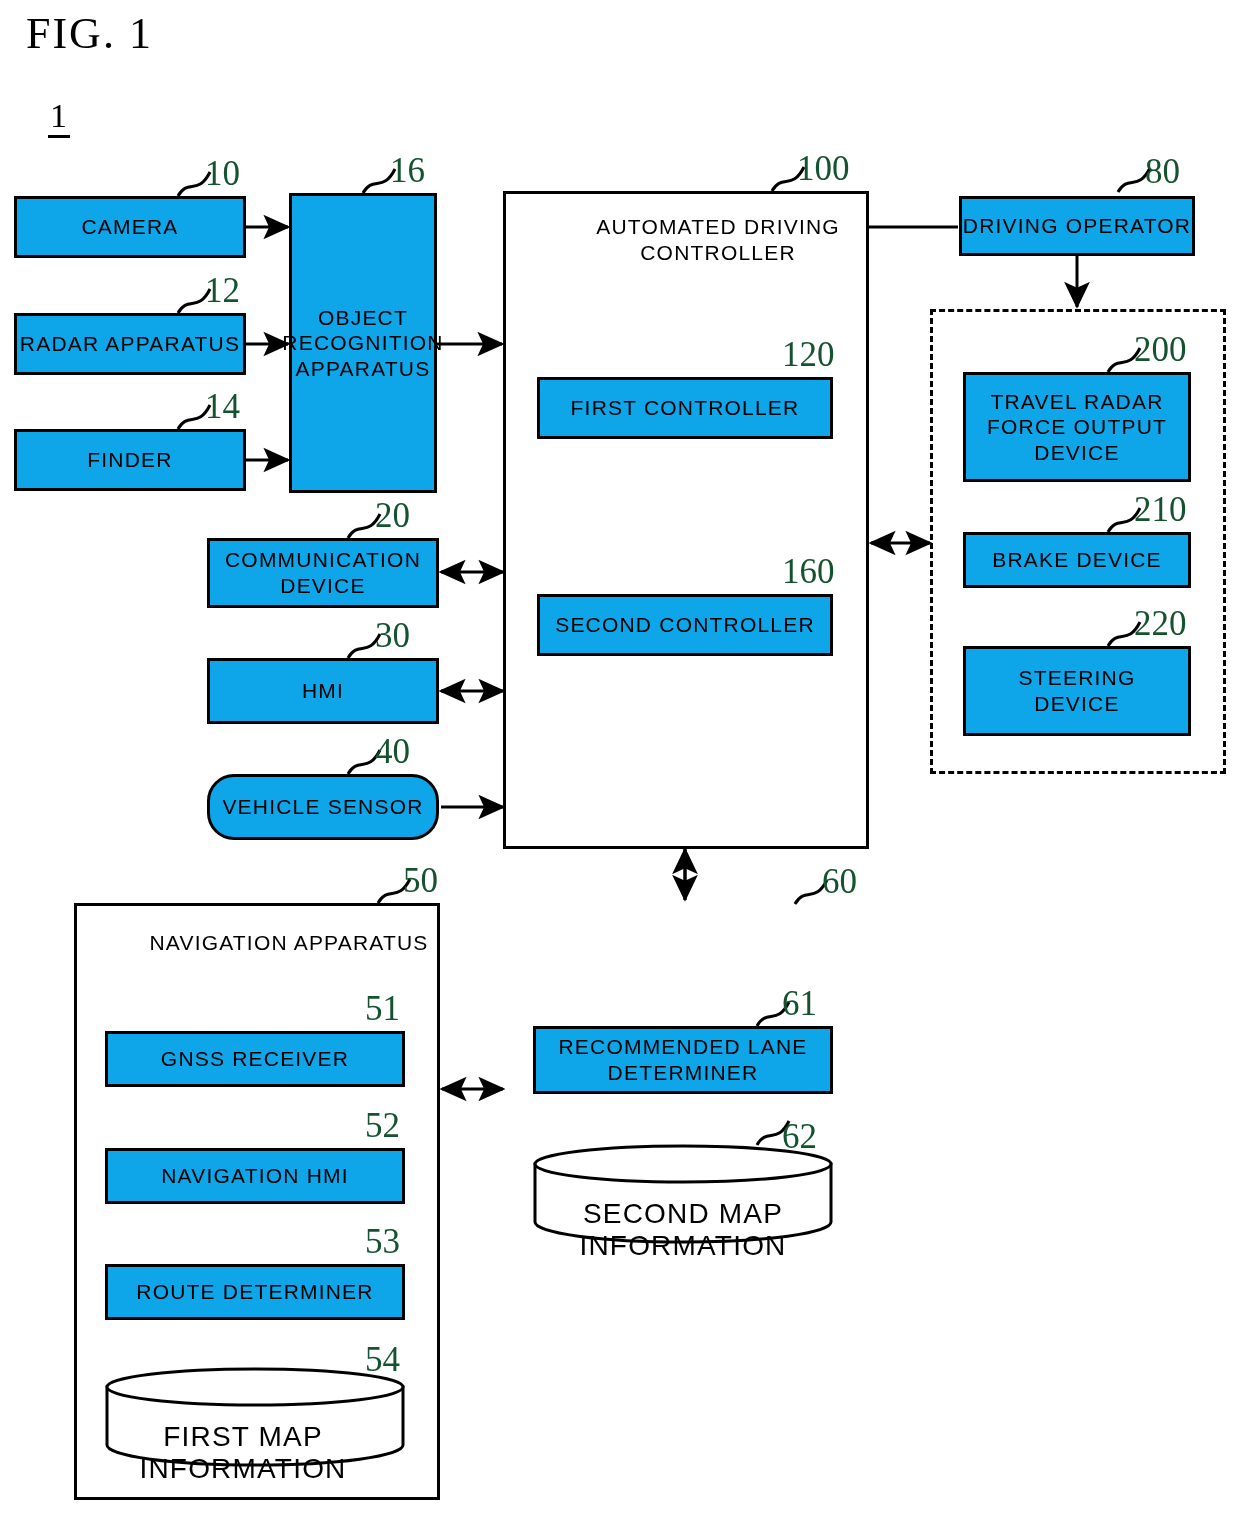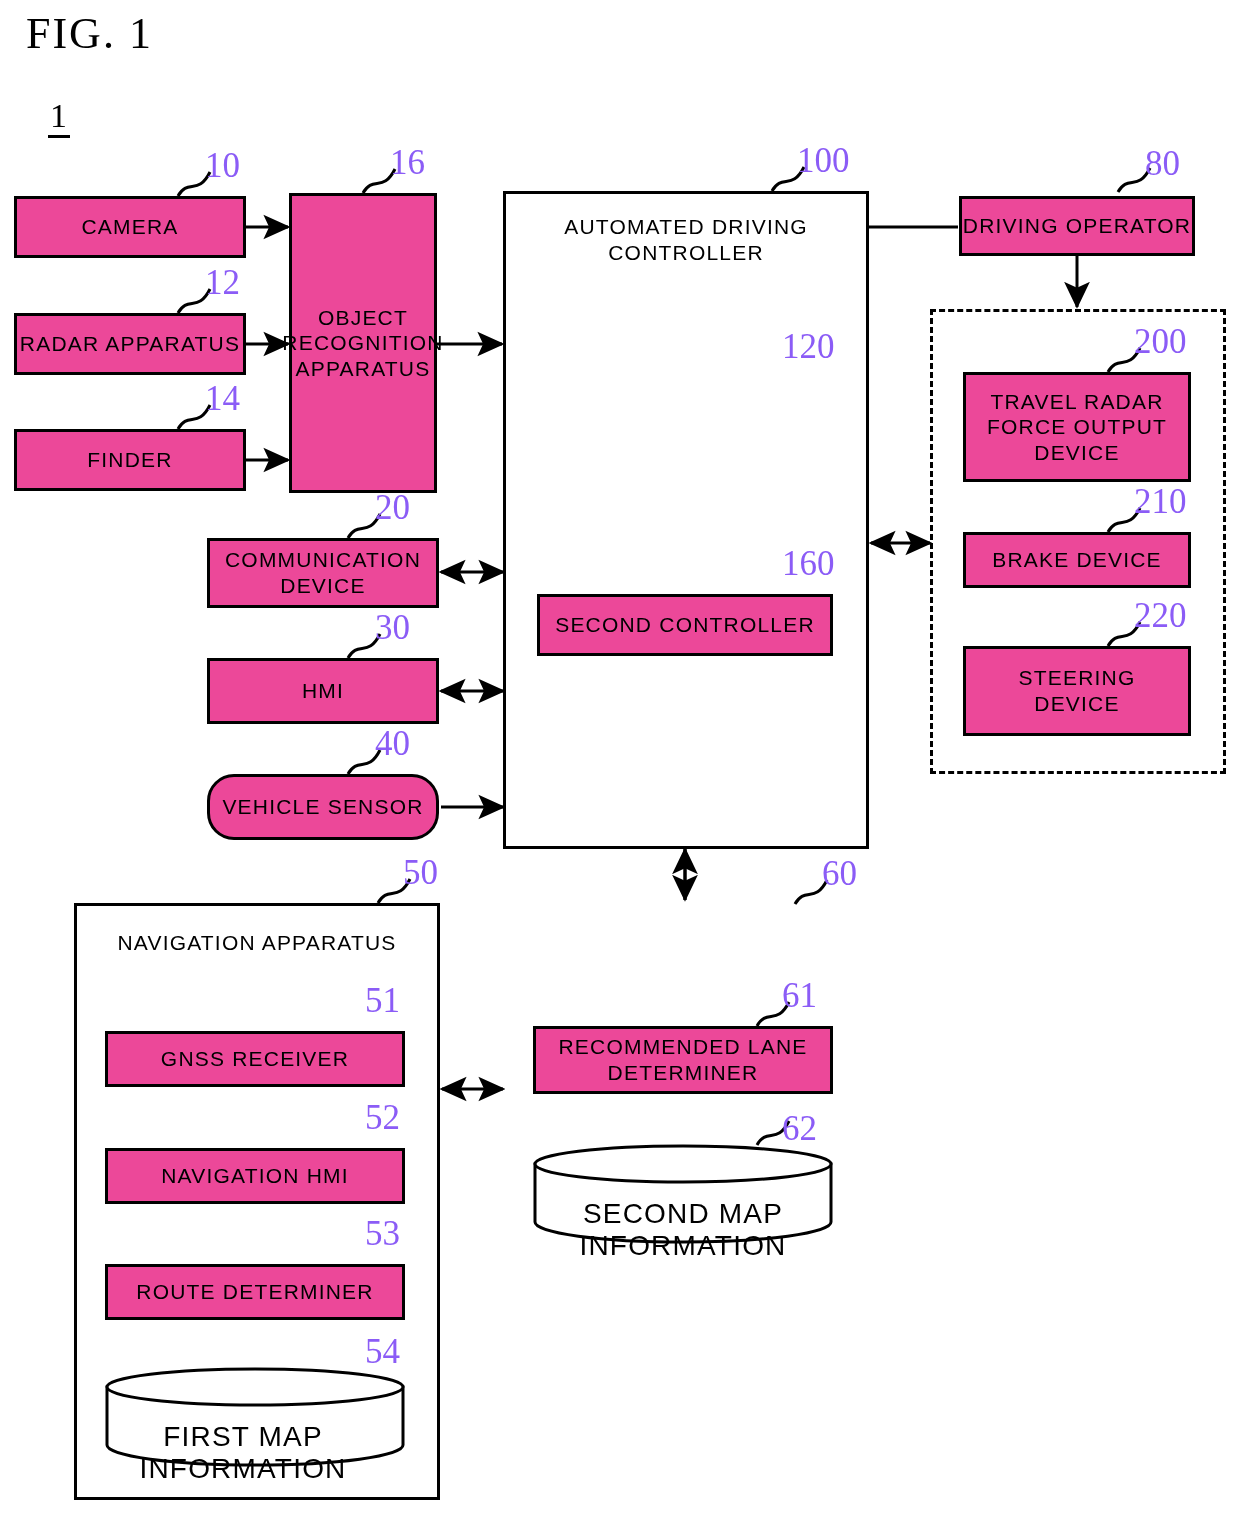--- a/index.html
+++ b/index.html
@@ -35,21 +35,21 @@
     font-size: 34px;
     border-bottom: 3px solid #000;
     line-height: 1.05;
     padding: 0 3px 1px 2px;
   }
   
   .box {
     position: absolute;
     box-sizing: border-box;
     border: 3px solid #000;
-    background: #ec4899;
+    background: #0ea5e9;
     display: flex;
     align-items: center;
     justify-content: center;
     text-align: center;
     font-size: 21px;
     letter-spacing: 1.2px;
     line-height: 1.22;
     white-space: pre-line;
   }
   .container-box {
@@ -59,35 +59,37 @@
     background: #ffffff;
   }
   .container-title {
     position: absolute;
     width: 100%;
     text-align: center;
     font-size: 21px;
     letter-spacing: 1.2px;
     line-height: 1.22;
     white-space: pre-line;
+    padding-left: 32px;
   }
   .dashed-box {
     position: absolute;
     box-sizing: border-box;
     border: 3px dashed #000;
     background: transparent;
   }
   
   .ref {
     position: absolute;
     font-family: "Liberation Serif", serif;
     font-size: 35px;
     line-height: 1;
     letter-spacing: 0px;
-    color: #8b5cf6;
+    color: #14532d;
+    margin-top: 8px;
   }
   
   .cyl { position: absolute; }
   .cyl-label {
     position: absolute;
     width: 100%;
     text-align: center;
     font-size: 28px;
     letter-spacing: 1.2px;
     pointer-events: none;
@@ -208,20 +210,23 @@
     <span>VEHICLE SENSOR</span>
   </div>
   <div class="ref" style="left:375px; top:726px;">40</div>
 
   <div class="container-box" style="left:503px; top:191px; width:366px; height:658px;">
     <div class="container-title" style="top:20px;">AUTOMATED DRIVING
 CONTROLLER</div>
   </div>
   <div class="ref" style="left:797px; top:143px;">100</div>
 
+  <div class="box" style="left:537px; top:377px; width:296px; height:62px;">
+    <span>FIRST CONTROLLER</span>
+  </div>
   <div class="ref" style="left:782px; top:329px;">120</div>
 
   <div class="box" style="left:537px; top:594px; width:296px; height:62px;">
     <span>SECOND CONTROLLER</span>
   </div>
   <div class="ref" style="left:782px; top:546px;">160</div>
 
   <div class="box" style="left:959px; top:196px; width:236px; height:60px;">
     <span>DRIVING OPERATOR</span>
   </div>

